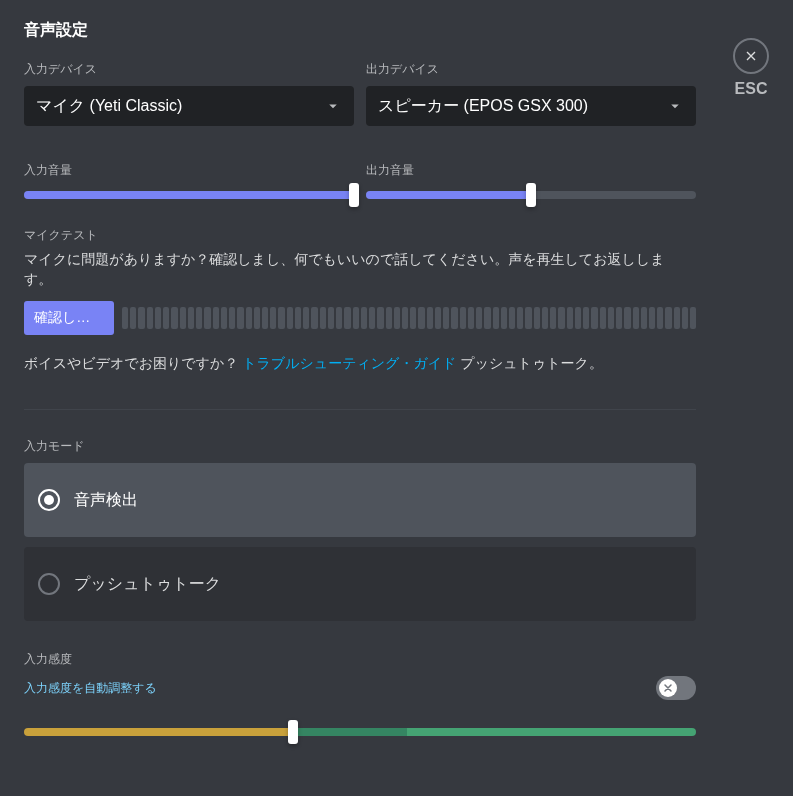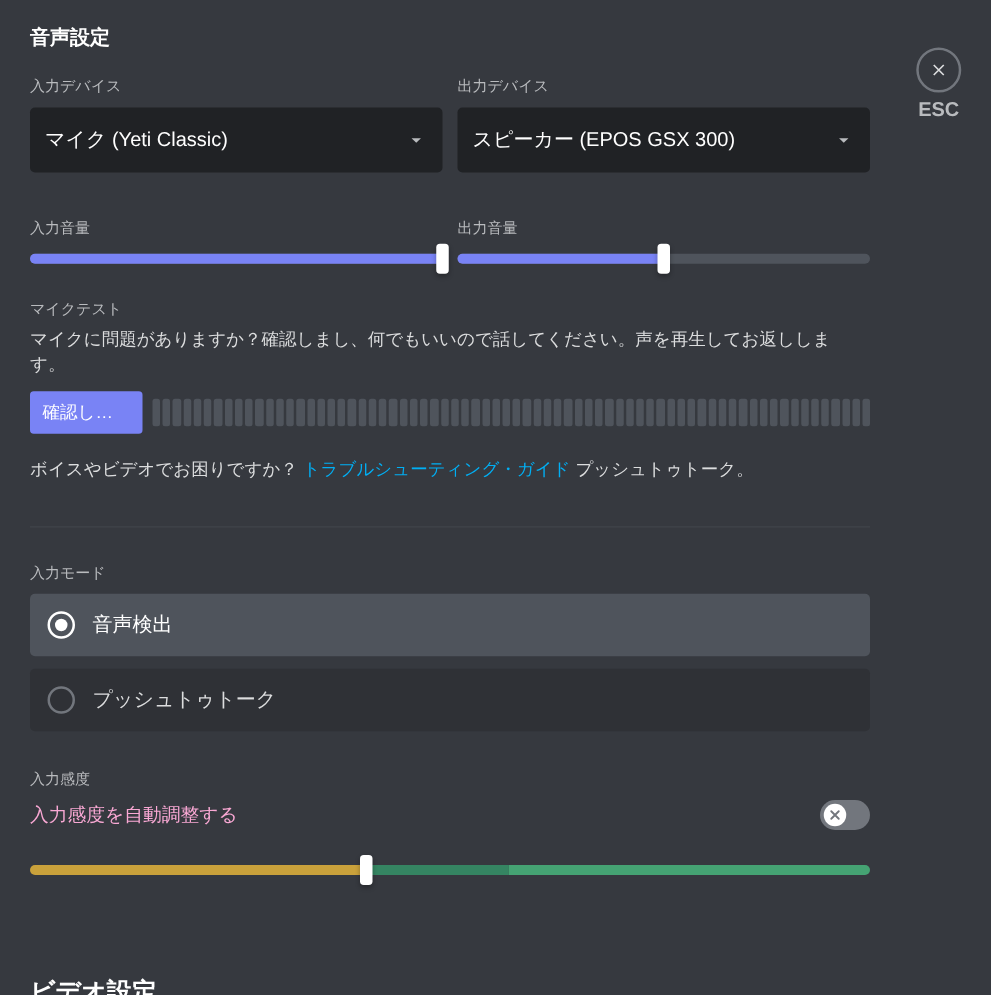--- a/index.html
+++ b/index.html
@@ -34,21 +34,21 @@
       flex: 1;
     }
     .label {
       font-size: 12px;
       color: #b9bbbe;
       margin-bottom: 8px;
     }
     .dropdown {
       background: #202225;
       border-radius: 4px;
-      height: 52px;
+      height: 40px;
       display: flex;
       align-items: center;
       justify-content: space-between;
       padding: 0 12px;
       cursor: pointer;
       color: #ffffff;
       font-size: 16px;
     }
     .chevron {
       width: 18px;
@@ -140,21 +140,21 @@
       border: none;
       border-top: 1px solid #40444b;
       margin: 36px 0 28px 0;
     }
     .radio-group {
       margin-top: 8px;
     }
     .radio-option {
       background: #2f3136;
       border-radius: 4px;
-      padding: 14px 14px;
+      padding: 26px 14px;
       display: flex;
       align-items: center;
       gap: 14px;
       margin-bottom: 10px;
       cursor: pointer;
       font-size: 16px;
       color: #dcddde;
     }
     .radio-option.selected {
       background: #4f545c;
@@ -182,22 +182,22 @@
     .sensitivity {
       margin-top: 30px;
     }
     .sens-row {
       display: flex;
       align-items: center;
       justify-content: space-between;
       margin-top: 6px;
     }
     .sens-label {
-      color: #f9a8d4;
-      font-size: 15px;
+      color: #7dd3fc;
+      font-size: 12px;
     }
     .toggle {
       width: 40px;
       height: 24px;
       background: #72767d;
       border-radius: 12px;
       position: relative;
       cursor: pointer;
     }
     .toggle-knob {

